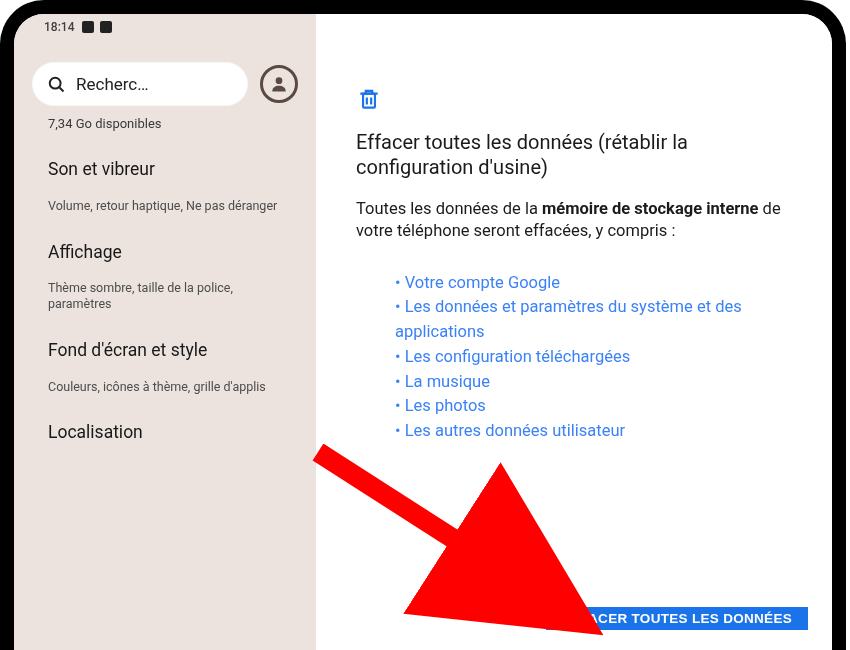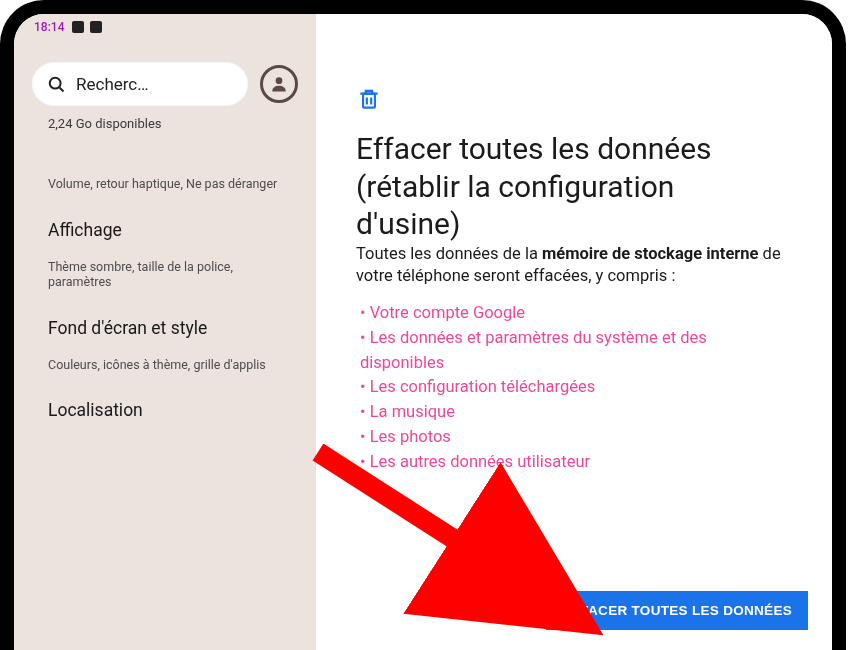--- a/index.html
+++ b/index.html
@@ -29,23 +29,23 @@
   .notch-dots span {
     width: 20px; height: 6px; background:#2a2a2a; border-radius:3px;
   }
   .screen {
     position: absolute;
     top: 0; left: 0; right: 0; bottom: 0;
     display: flex;
   }
   
   .statusbar {
-    position:absolute; top:0; left:6px; right:0; height:26px;
+    position:absolute; top:0; left:16px; right:0; height:26px;
     display:flex; align-items:center; padding:0 14px;
-    font-size:12px; color:#a21caf; z-index:5;
+    font-size:12px; color:#404040; z-index:5;
     background: transparent;
   }
   .statusbar .time { font-weight:500; }
   .statusbar .s-icons { display:flex; gap:6px; margin-left:8px; align-items:center;}
   .s-chip { width:12px;height:12px;background:#222;border-radius:2px; }
   
   .sidebar {
     width: 302px;
     background: #ece3df;
     height: 100%;
@@ -83,31 +83,31 @@
     padding: 14px 24px 14px 34px;
   }
   .menu-item .title { font-size:17.5px; color:#181818; line-height:1.25;}
   .menu-item .sub   { font-size:12.5px; color:#4d4d4d; margin-top:17px; line-height:1.25;}
   
   .main {
     flex:1; background:#fff; padding: 72px 40px 0 40px;
     position:relative;
   }
   .trash-icon { color:#1a73e8; width:26px; height:26px; margin-bottom:14px;}
-  .heading { font-size:30px; font-weight:400; color:#1b1b1b; line-height:1.25; max-width:430px;}
-  .body-text { font-size:16.5px; color:#1b1b1b; line-height:1.35; margin-bottom:14px; max-width:440px;}
+  .heading { font-size:20px; font-weight:400; color:#1b1b1b; line-height:1.25; margin-bottom:18px; max-width:430px;}
+  .body-text { font-size:16.5px; color:#1b1b1b; line-height:1.35; margin-bottom:28px; max-width:440px;}
   .body-text b { font-weight:700;}
-  ul.bullets { list-style:none; padding-left:4px; font-size:16.5px; color:#ec4899; line-height:1.5;}
+  ul.bullets { list-style:none; padding-left:4px; font-size:16.5px; color:#3b82f6; line-height:1.5;margin-left:35px;}
   ul.bullets li::before { content:"• "; }
   .action-btn {
     position:absolute;
     right: 24px; bottom: 20px;
     background:#1a73e8; color:#fff;
     font-size:13.5px; font-weight:600; letter-spacing:.3px;
-    padding: 12px 16px; border:none;
+    padding: 4px 16px; border:none;
     text-transform:uppercase;
     cursor:pointer;
   }
   
   .arrow-svg {
     position:absolute; top:430px; left:296px; width:310px; height:210px;
     pointer-events:none; z-index:10;
   }
 </style>
 </head>
@@ -139,24 +139,25 @@
             </svg>
           <span class="ph">Recherc…</span>
         </div>
         <div class="avatar">
           <svg viewBox="0 0 24 24" fill="currentColor">
               <circle cx="12" cy="8" r="4"></circle>
               <path d="M4 20c0-3.6 3.6-6 8-6s8 2.4 8 6v1H4z"></path>
             </svg>
         </div>
       </div>
-      <div class="storage-line">2,24 Go disponibles</div>
+      <div class="storage-line">7,34 Go disponibles</div>
 
       <nav class="menu">
         <div class="menu-item">
+          <div class="title">Son et vibreur</div>
           <div class="sub">Volume, retour haptique, Ne pas déranger</div>
         </div>
         <div class="menu-item">
           <div class="title">Affichage</div>
           <div class="sub">Thème sombre, taille de la police, paramètres</div>
         </div>
         <div class="menu-item">
           <div class="title">Fond d'écran et style</div>
           <div class="sub">Couleurs, icônes à thème, grille d'applis</div>
         </div>
@@ -176,21 +177,21 @@
         </svg>
 
       <h1 class="heading">Effacer toutes les données (rétablir la configuration d'usine)</h1>
 
       <p class="body-text">
         <span>Toutes les données de la </span><b>mémoire de stockage interne</b><span> de votre téléphone seront effacées, y compris :</span>
       </p>
 
       <ul class="bullets">
         <li>Votre compte Google</li>
-        <li>Les données et paramètres du système et des disponibles</li>
+        <li>Les données et paramètres du système et des applications</li>
         <li>Les configuration téléchargées</li>
         <li>La musique</li>
         <li>Les photos</li>
         <li>Les autres données utilisateur</li>
       </ul>
 
       <button class="action-btn">EFFACER TOUTES LES DONNÉES</button>
     </main>
   </div>
 

